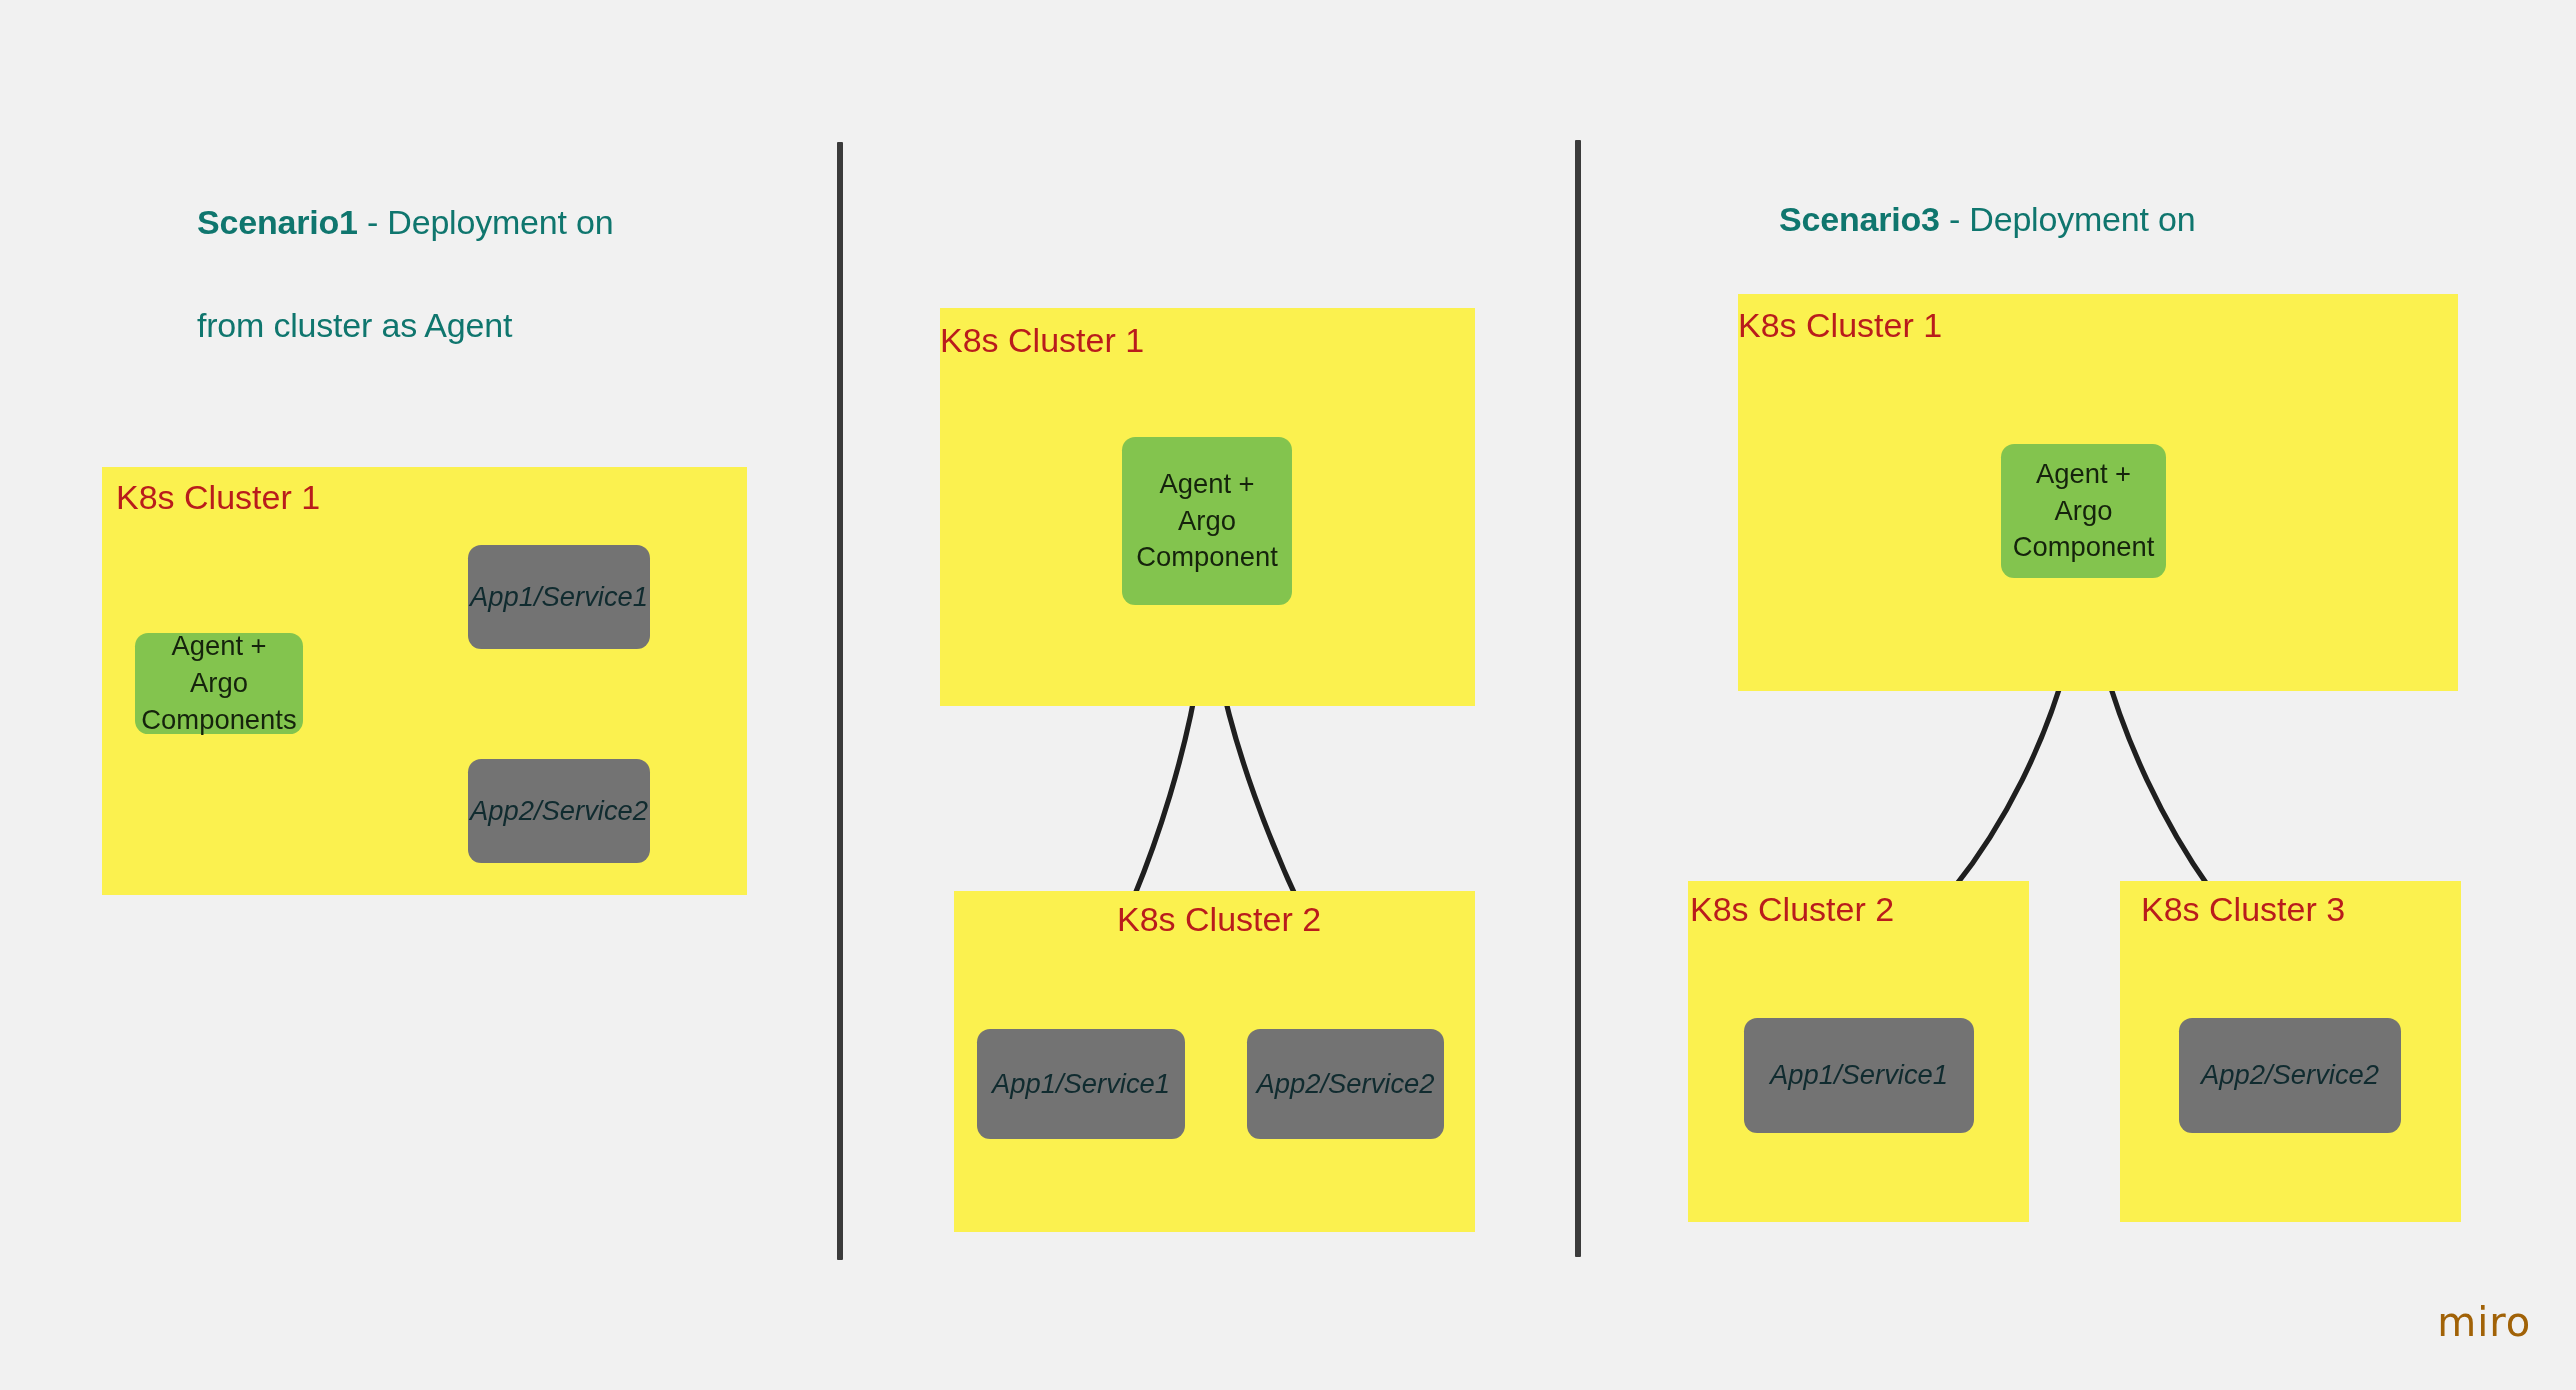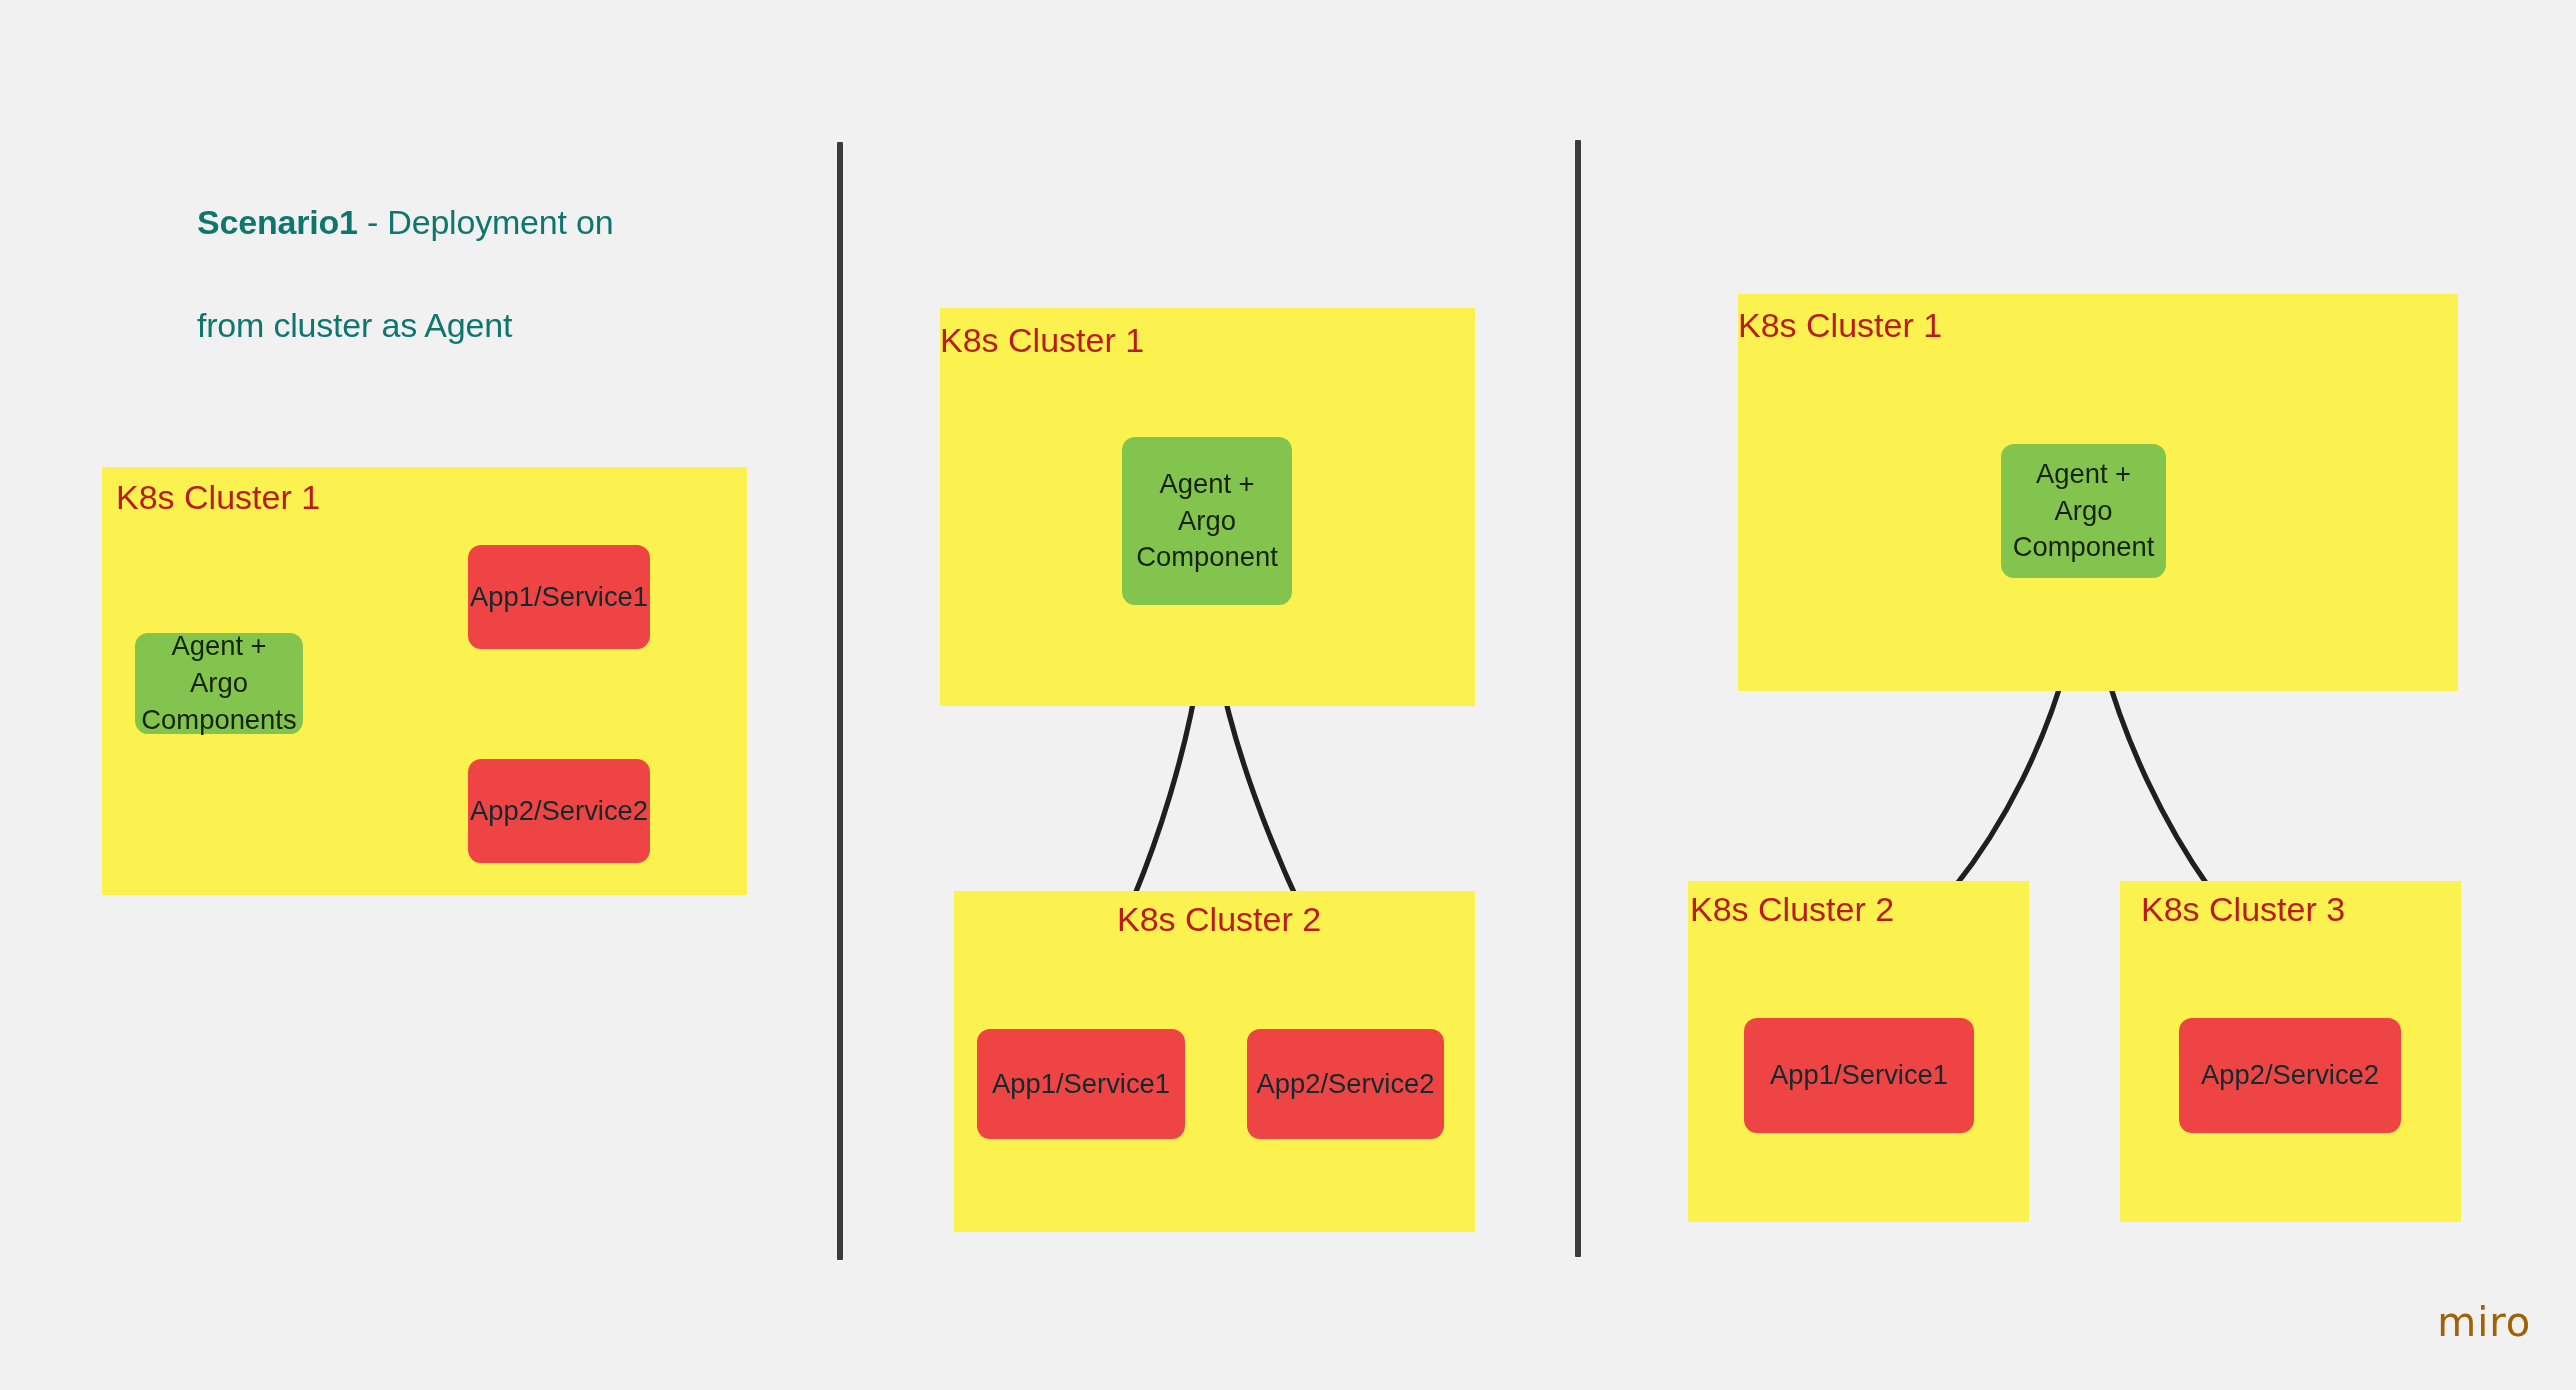--- a/index.html
+++ b/index.html
@@ -68,21 +68,21 @@
     text-align: center;
     border-radius: 13.2px;
     font-size: 27.4px;
     line-height: 1.35;
     color: #102b2f;
     box-sizing: border-box;
     padding: 3.8px 5.7px;
     margin-top: 24px;
   }
   .node.green { background: #83c44e; color: #15230c; }
-  .node.cyan  { background: #ef4444; }
+  .node.cyan  { background: #737373; font-style: italic; }
 
   
   .arrows {
     position: absolute;
     left: 0; top: 0;
     width: 2576px;
     height: 1390px;
     pointer-events: none;
   }
 
@@ -123,20 +123,24 @@
 
   <div class="divider" id="divider-1"></div>
   <div class="divider" id="divider-2"></div>
 
   <div class="scenario-title" id="title-1">
     <span class="strong">Scenario1</span><span> - Deployment on</span><br>
     <span>from cluster as Agent</span>
   </div>
 
 
+  <div class="scenario-title" id="title-3">
+    <span class="strong">Scenario3</span><span> - Deployment on</span><br>
+    <span>two different clusters from 1 Agent</span>
+  </div>
 
   <div class="cluster-box" style="left:102px; top:467px; width:645px; height:428px;"></div>
   <div class="cluster-label" style="left:116px; top:480px;">K8s Cluster 1</div>
 
   <div class="node green" style="left:135px; top:609px; width:168px; height:101px;">
     <span>Agent + Argo Components</span>
   </div>
 
   <div class="node cyan" style="left:468px; top:521px; width:182px; height:104px;">
     <span>App1/Service1</span>

